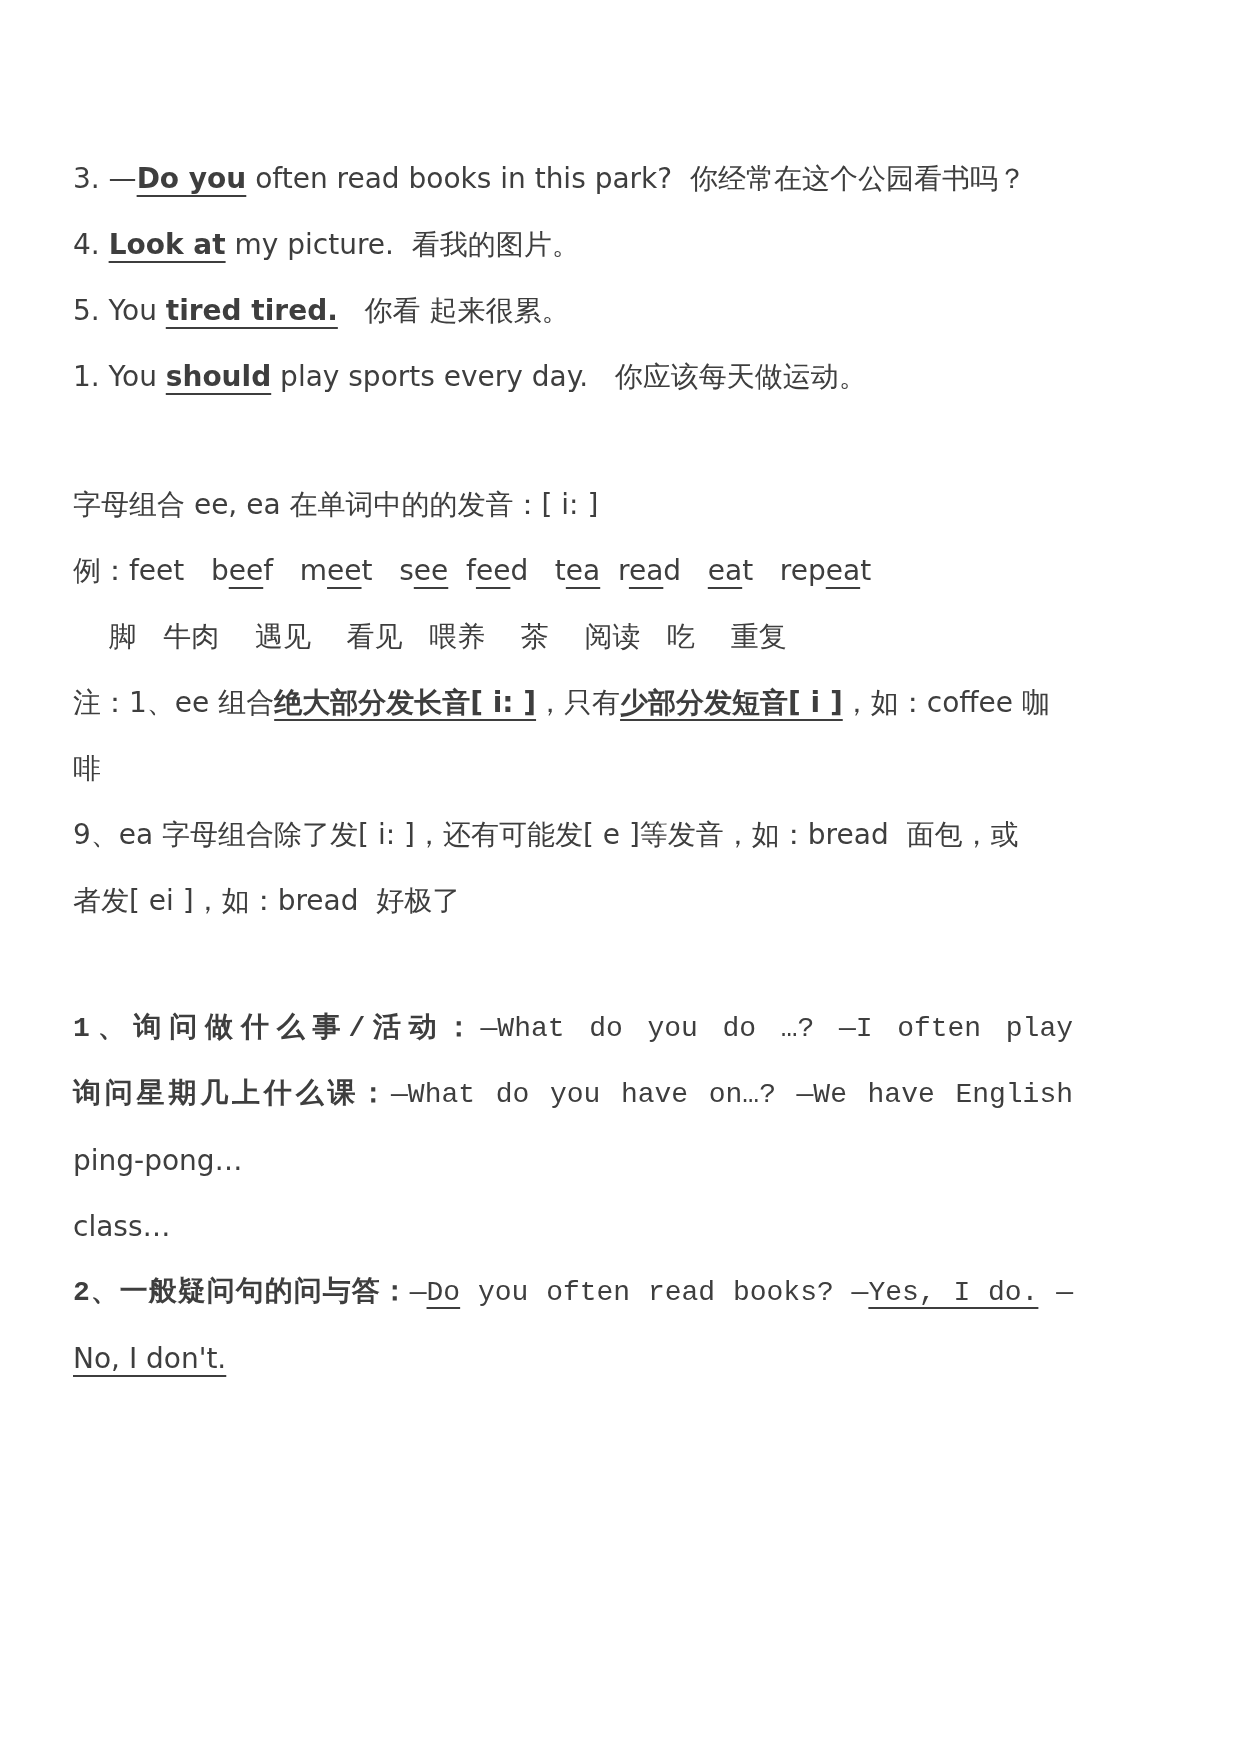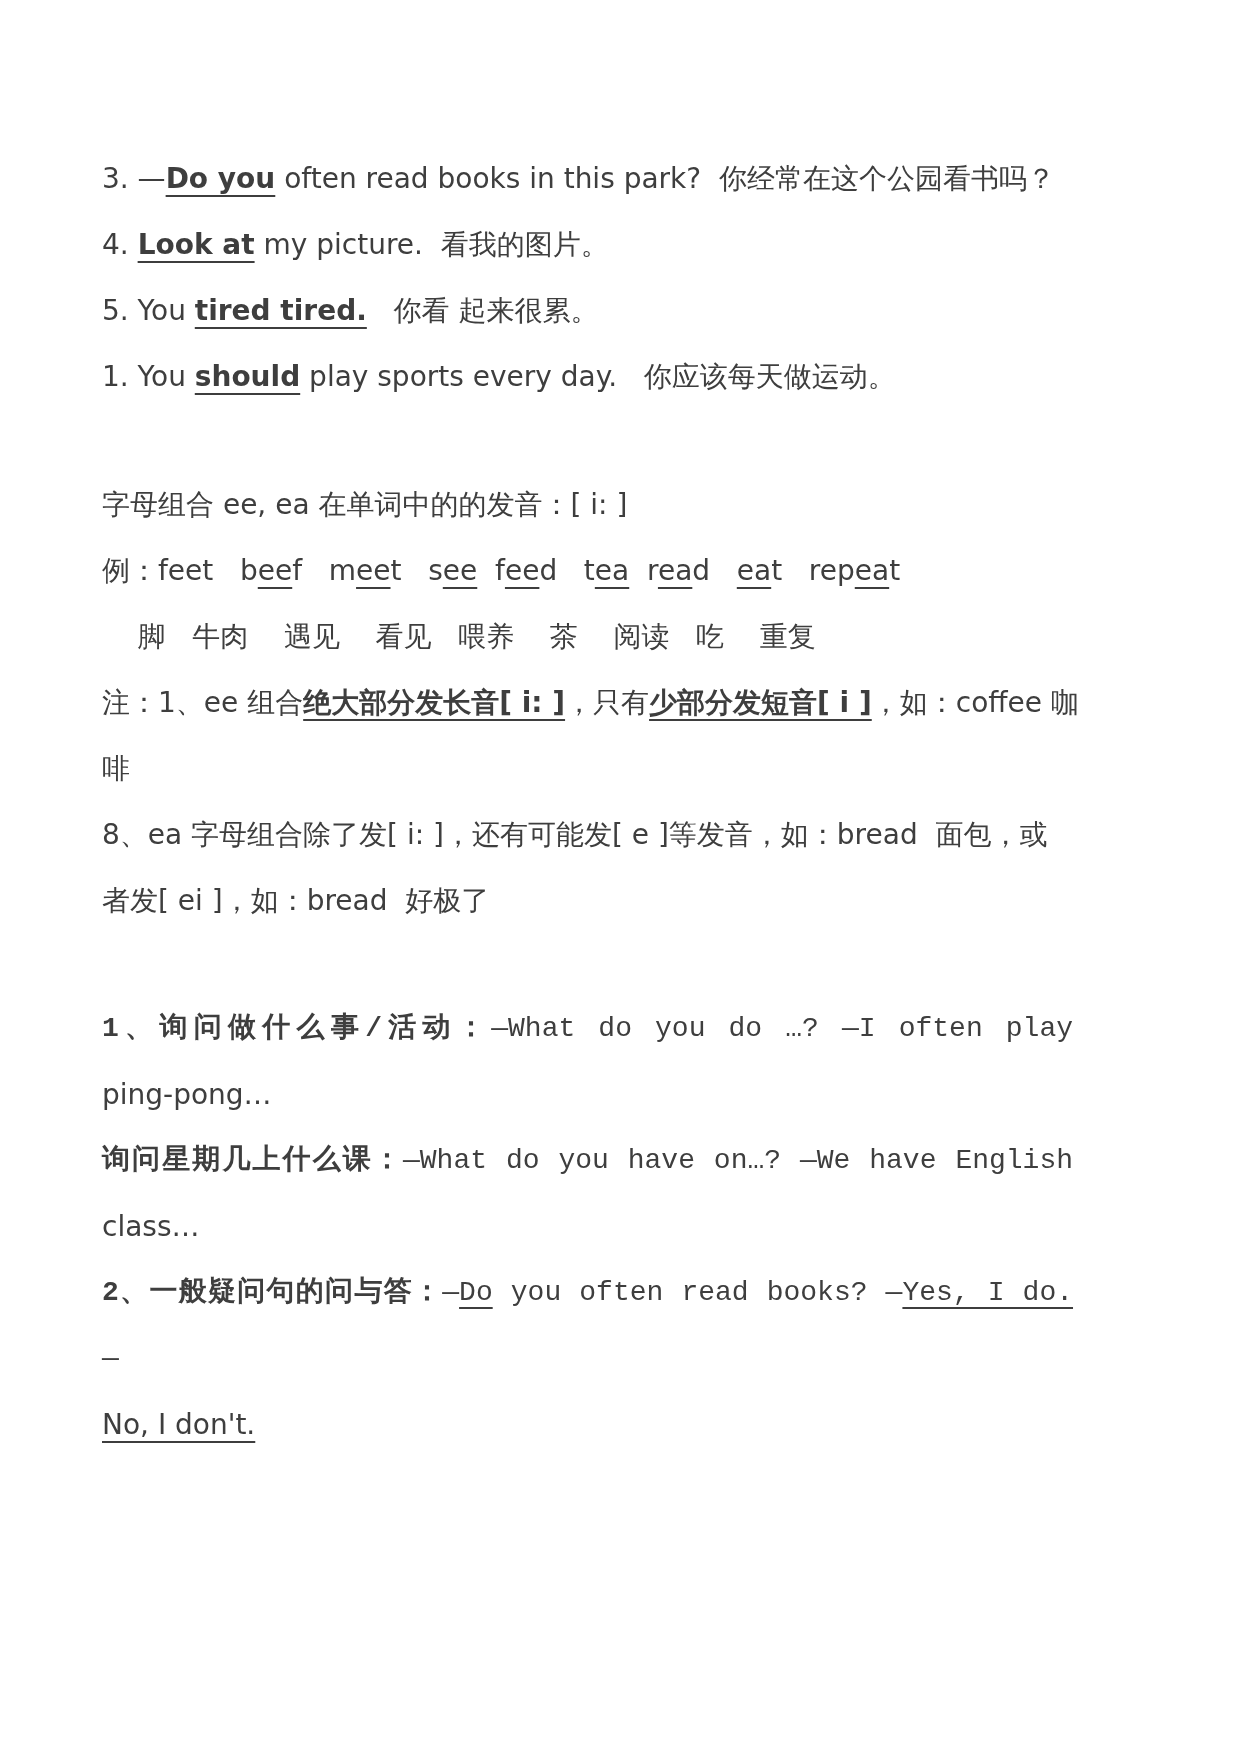--- a/index.html
+++ b/index.html
@@ -7,21 +7,21 @@
     width: 1241px;
     height: 1754px;
     background: #ffffff;
     color: #3e3e3e;
     font-family: "DejaVu Sans", "Liberation Sans", sans-serif;
   }
   .page {
     box-sizing: border-box;
     width: 1241px;
     height: 1578px;
-    padding: 146px 168px 0 102px;
+    padding: 146px 168px 0 73px;
     overflow: hidden;
   }
   .line {
     font-size: 28px;
     line-height: 66px;
     white-space: pre;        
   }
   .line.justify {
     white-space: normal;
     text-align: justify;
@@ -44,22 +44,22 @@
     <div class="line"><span class="">3. —</span><span class="b u">Do you</span><span class=""> often read books in this park?  你经常在这个公园看书吗？</span></div>
     <div class="line"><span class="">4. </span><span class="b u">Look at</span><span class=""> my picture.  看我的图片。</span></div>
     <div class="line"><span class="">5. You </span><span class="b u">tired tired.</span><span class="">   你看 起来很累。</span></div>
     <div class="line"><span class="">1. You </span><span class="b u">should</span><span class=""> play sports every day.   你应该每天做运动。</span></div>
     <div class="line blank"></div>
     <div class="line"><span class="">字母组合 ee, ea 在单词中的的发音：[ i: ]</span></div>
     <div class="line"><span class="">例：feet   b</span><span class="u">ee</span><span class="">f   m</span><span class="u">ee</span><span class="">t   s</span><span class="u">ee</span><span class="">  f</span><span class="u">ee</span><span class="">d   t</span><span class="u">ea</span><span class="">  r</span><span class="u">ea</span><span class="">d   </span><span class="u">ea</span><span class="">t   rep</span><span class="u">ea</span><span class="">t</span></div>
     <div class="line"><span class="">    脚   牛肉    遇见    看见   喂养    茶    阅读   吃    重复</span></div>
     <div class="line"><span class="">注：1、ee 组合</span><span class="b u">绝大部分发长音[ i: ]</span><span class="">，只有</span><span class="b u">少部分发短音[ i ]</span><span class="">，如：coffee 咖</span></div>
     <div class="line"><span class="">啡</span></div>
-    <div class="line"><span class="">8、ea 字母组合除了发[ i: ]，还有可能发[ e ]等发音，如：bread  面包，或</span></div>
+    <div class="line"><span class="">9、ea 字母组合除了发[ i: ]，还有可能发[ e ]等发音，如：bread  面包，或</span></div>
     <div class="line"><span class="">者发[ ei ]，如：bread  好极了</span></div>
     <div class="line blank"></div>
     <div class="line justify"><span class="b ">1、询问做什么事/活动：</span><span class="">—What do you do …? —I often play</span></div>
+    <div class="line justify"><span class="b ">询问星期几上什么课：</span><span class="">—What do you have on…? —We have English</span></div>
     <div class="line"><span class="">ping-pong…</span></div>
-    <div class="line justify"><span class="b ">询问星期几上什么课：</span><span class="">—What do you have on…? —We have English</span></div>
     <div class="line"><span class="">class…</span></div>
     <div class="line justify"><span class="b ">2、一般疑问句的问与答：</span><span class="">—</span><span class="u">Do</span><span class=""> you often read books? —</span><span class="u">Yes, I do.</span><span class=""> —</span></div>
     <div class="line"><span class="u">No, I don't.</span></div>
   </main>
 
 </body></html>

